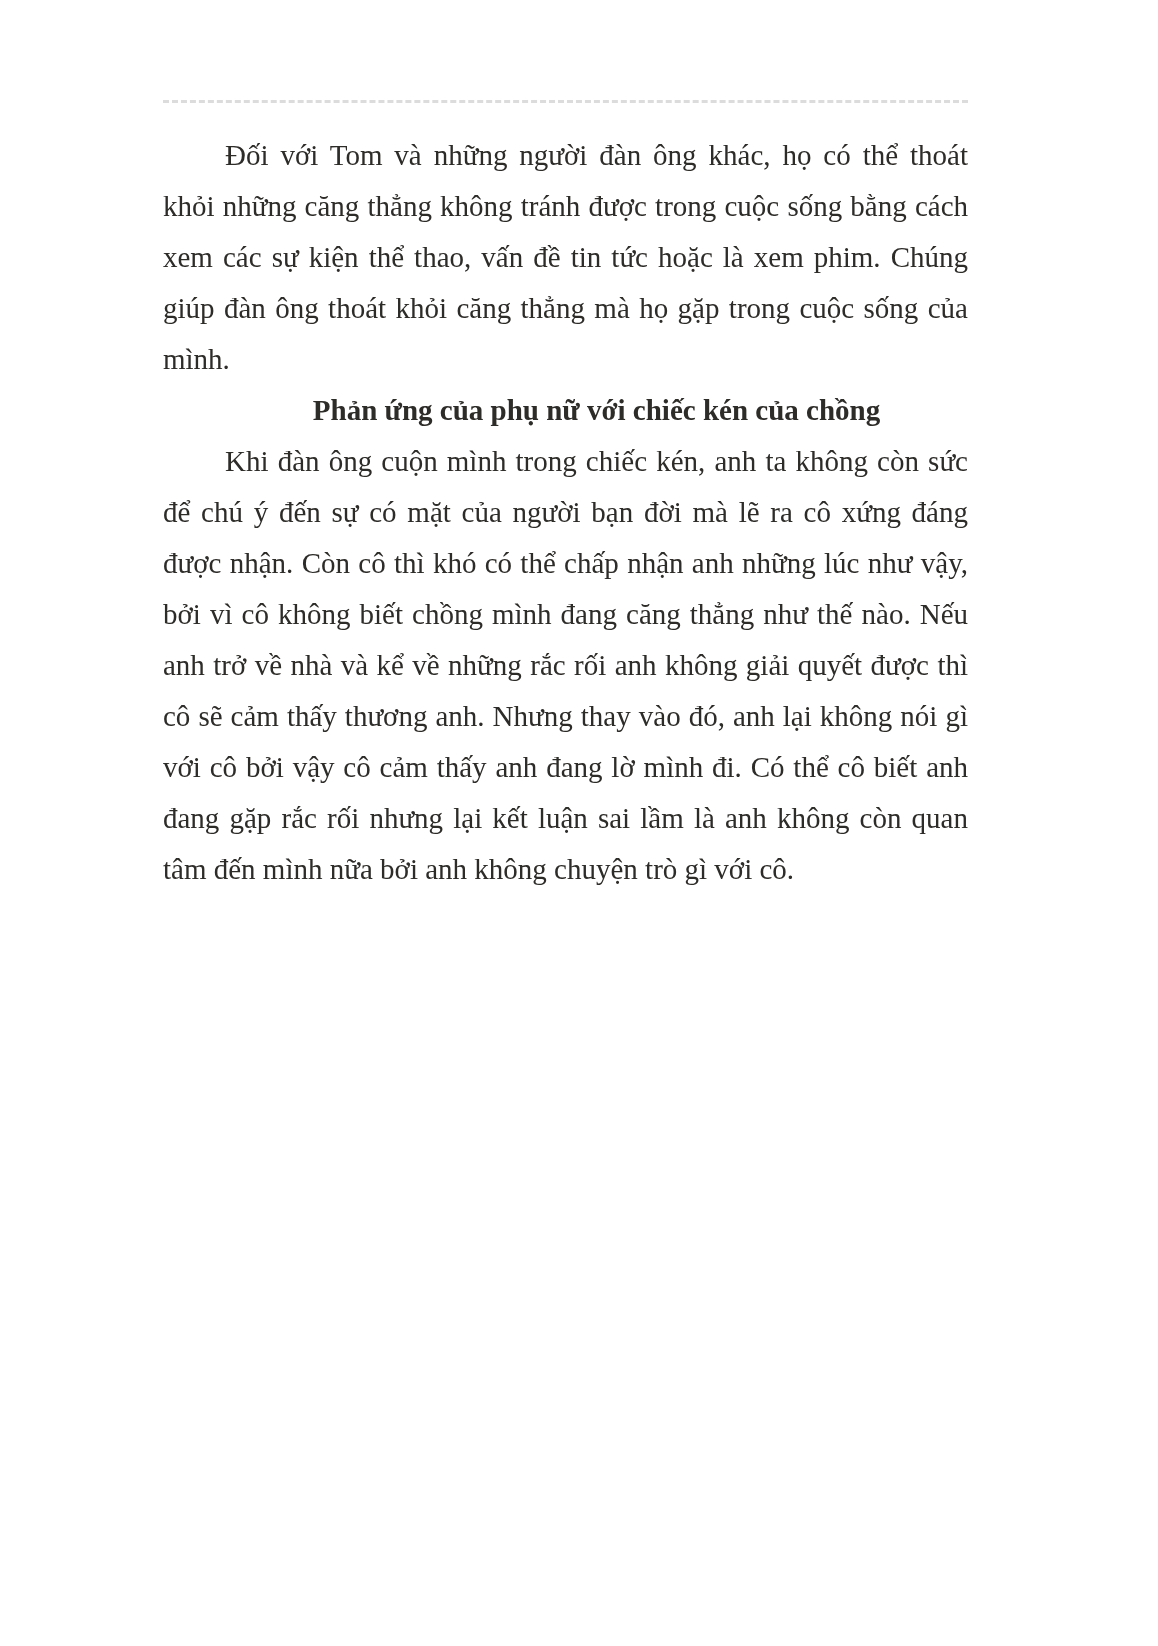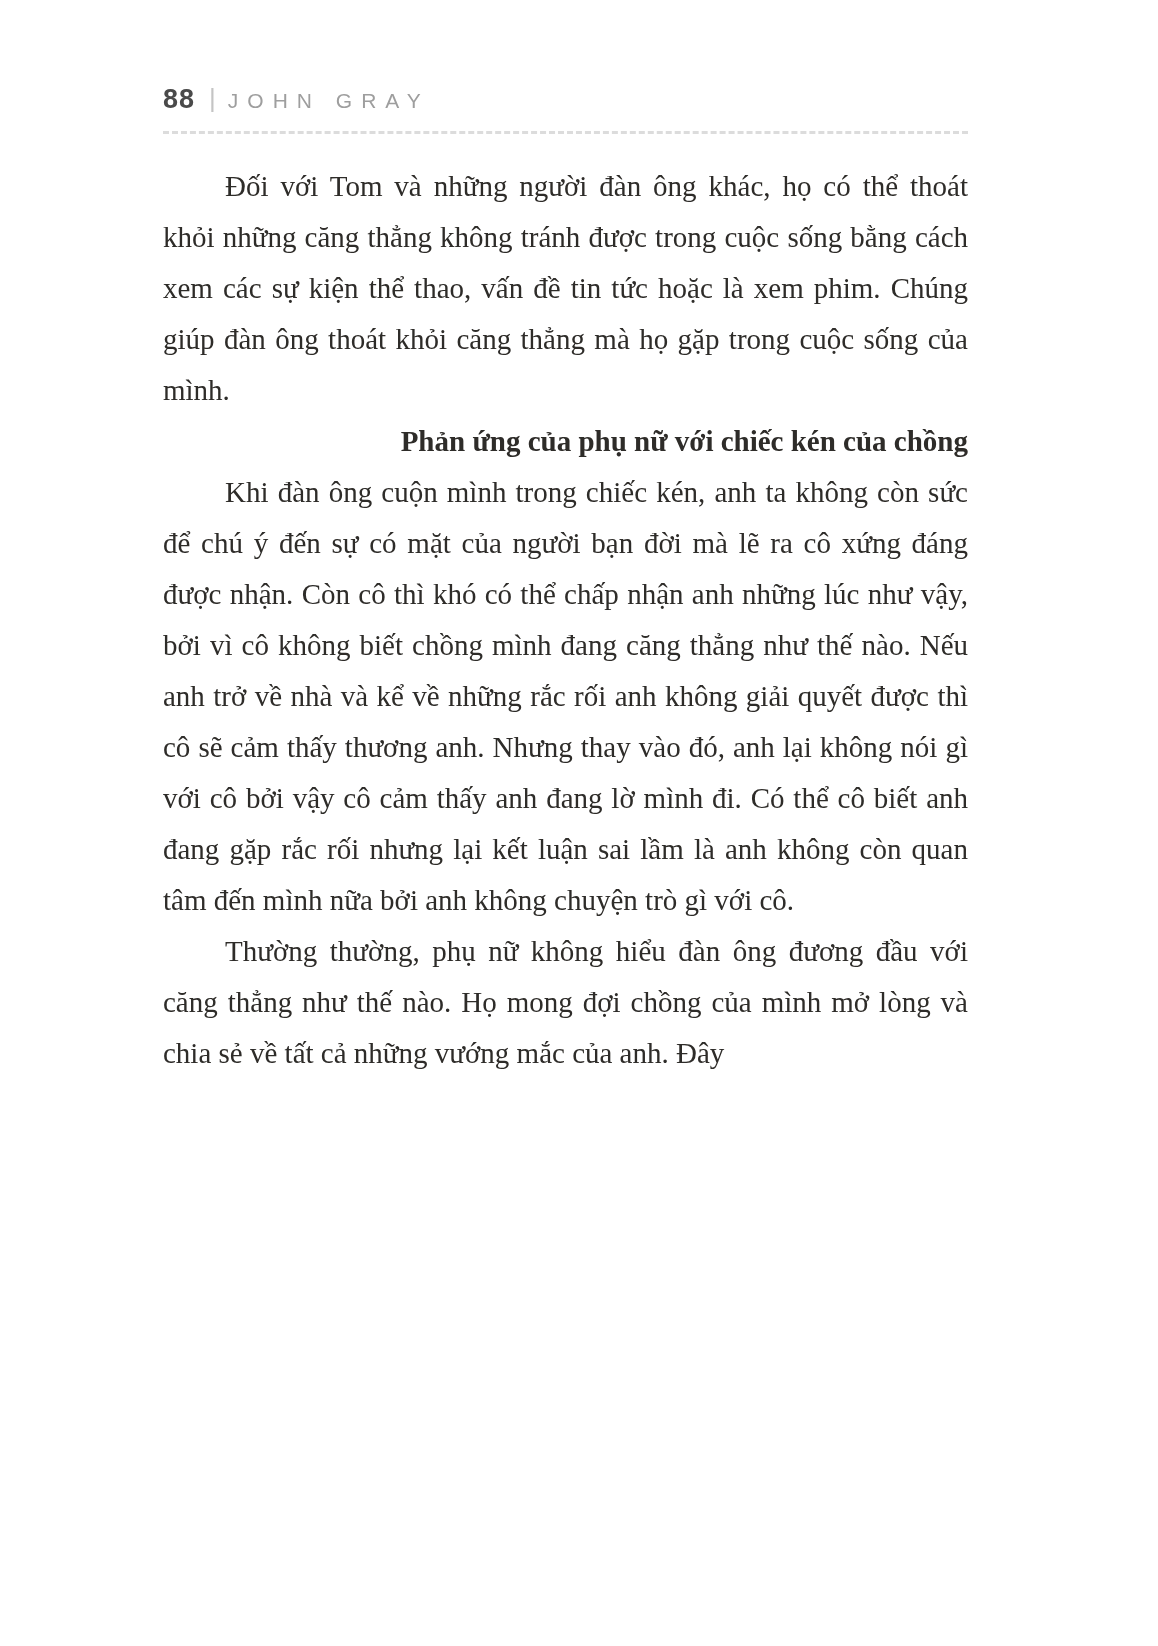--- a/index.html
+++ b/index.html
@@ -61,42 +61,36 @@
   }
   .para-indent {
     text-indent: 62px;
   }
   .section-heading {
     font-weight: 700;
     font-size: 29px;
     line-height: 51px;
     margin: 60px 0 0 0;
     text-indent: 62px;
-    text-align: right;
+    text-align: center;
   }
 </style>
 </head>
 <body>
 
 <div class="page">
 
-  <div class="running-header">
-    <span class="page-number">88</span>
-    <span class="header-separator">|</span>
-    <span class="author-name">JOHN GRAY</span>
-  </div>
 
   <hr class="header-rule">
 
   <div class="body-text">
 
 
     <p class="para-indent">Đối với Tom và những người đàn ông khác, họ có thể thoát khỏi những căng thẳng không tránh được trong cuộc sống bằng cách xem các sự kiện thể thao, vấn đề tin tức hoặc là xem phim. Chúng giúp đàn ông thoát khỏi căng thẳng mà họ gặp trong cuộc sống của mình.</p>
 
     <p class="section-heading">Phản ứng của phụ nữ với chiếc kén của chồng</p>
 
     <p class="para-indent">Khi đàn ông cuộn mình trong chiếc kén, anh ta không còn sức để chú ý đến sự có mặt của người bạn đời mà lẽ ra cô xứng đáng được nhận. Còn cô thì khó có thể chấp nhận anh những lúc như vậy, bởi vì cô không biết chồng mình đang căng thẳng như thế nào. Nếu anh trở về nhà và kể về những rắc rối anh không giải quyết được thì cô sẽ cảm thấy thương anh. Nhưng thay vào đó, anh lại không nói gì với cô bởi vậy cô cảm thấy anh đang lờ mình đi. Có thể cô biết anh đang gặp rắc rối nhưng lại kết luận sai lầm là anh không còn quan tâm đến mình nữa bởi anh không chuyện trò gì với cô.</p>
 
-    <p class="para-indent">Thường thường, phụ nữ không hiểu đàn ông đương đầu với căng thẳng như thế nào. Họ mong đợi chồng của mình mở lòng và chia sẻ về tất cả những vướng mắc của anh. Đây</p>
 
   </div>
 
 </div>
 
 </body></html>

